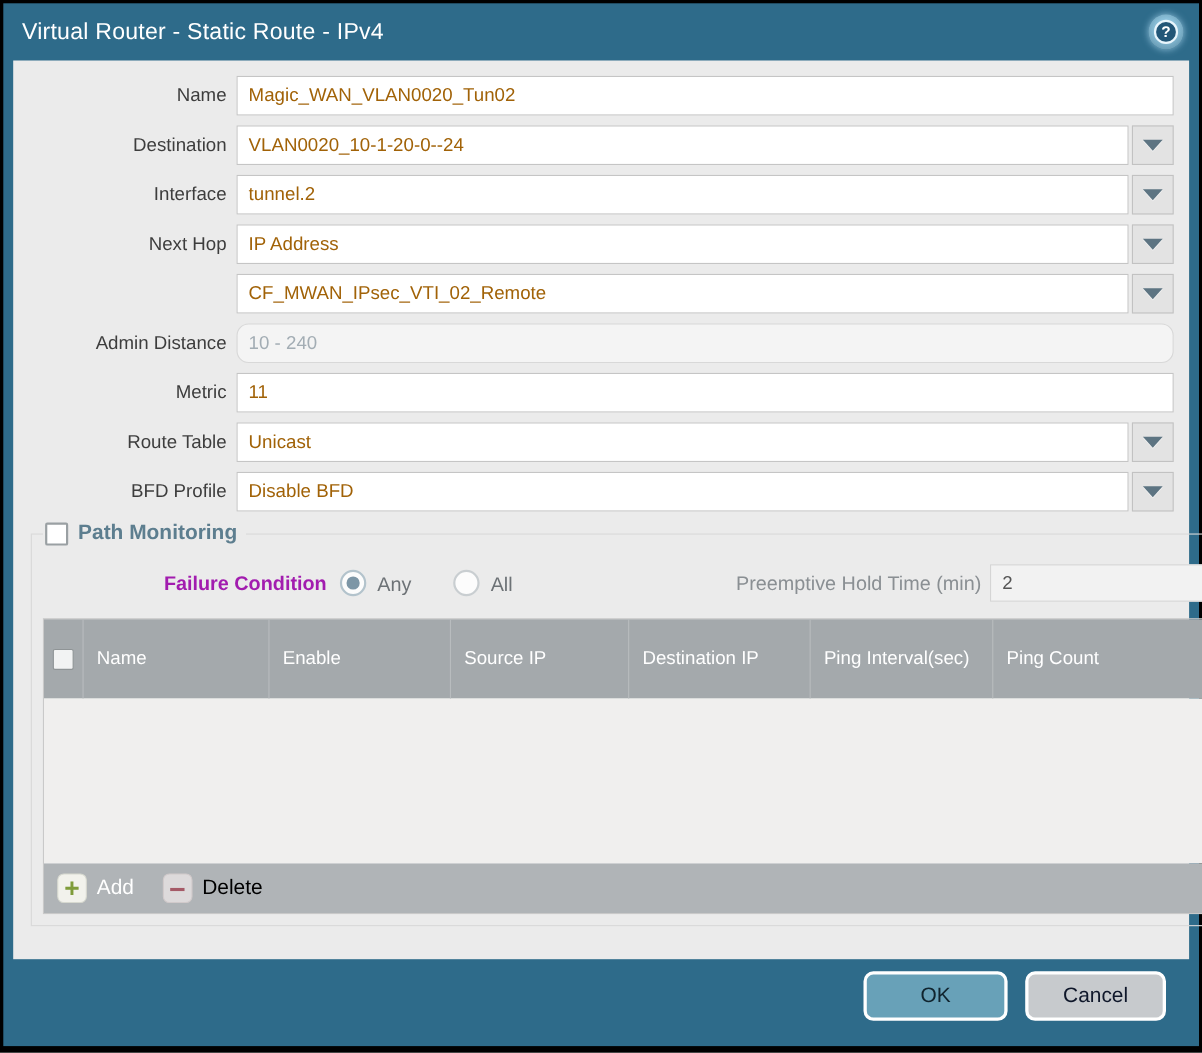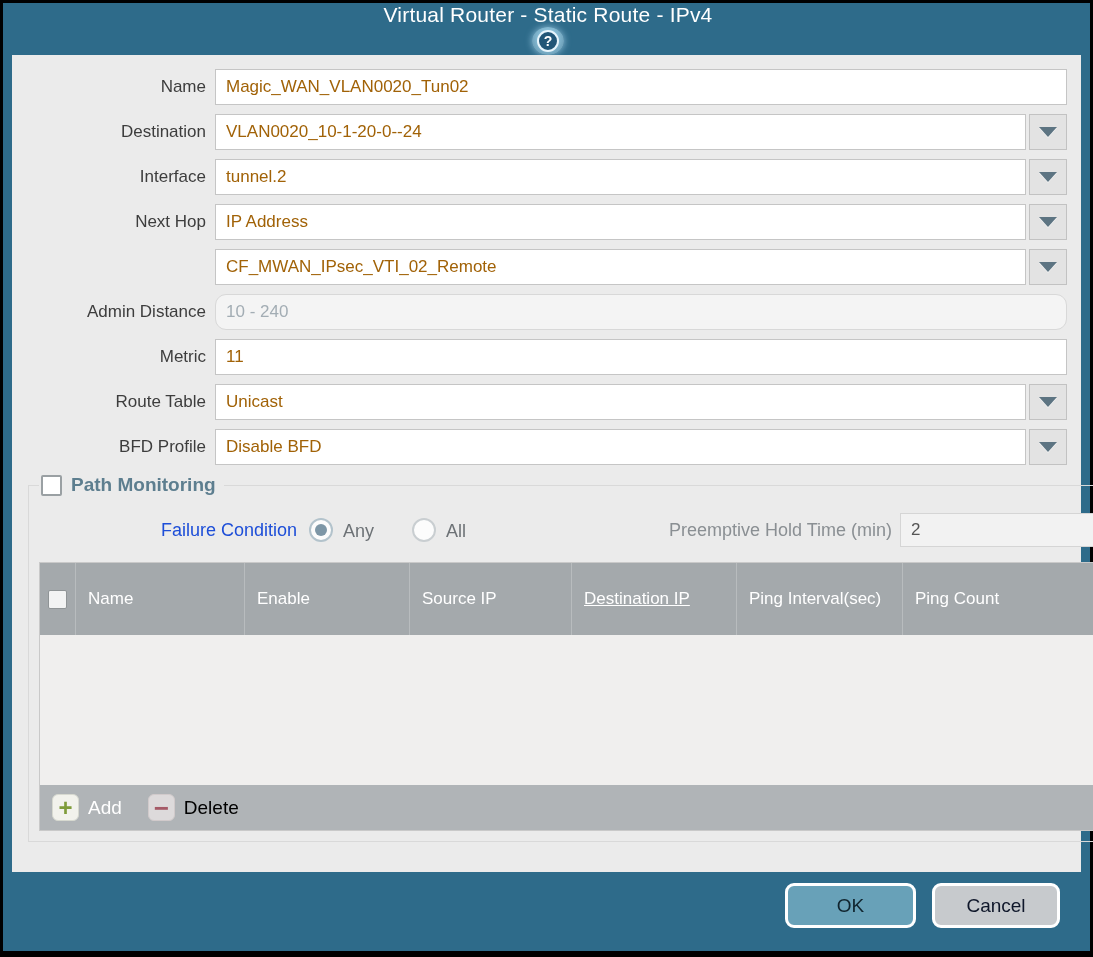--- a/index.html
+++ b/index.html
@@ -15,21 +15,20 @@
     left: 3px; top: 3px; right: 3px; bottom: 6px;
     background: #2e6b8a;
   }
   
   .titlebar {
     height: 52px;
     display: flex;
     align-items: center;
     justify-content: space-between;
     padding: 0 14px 0 17px;
-    flex-direction: column;
   }
   .title {
     color: #ffffff;
     font-size: 21px;
     letter-spacing: .2px;
   }
   .help-icon {
     width: 32px; height: 32px;
     border-radius: 50%;
     background: radial-gradient(circle at 50% 42%, #bfe2f2 0%, #8fc4dd 35%, #54869f 100%);
@@ -130,23 +129,24 @@
   .pm-controls {
     display: flex;
     align-items: center;
     height: 40px;
     margin: 4px 0 12px 0;
   }
   .fc-label {
     width: 270px;
     text-align: right;
     font-size: 18px;
-    color: #1d4ed8;
+    color: #a21caf;
     padding-right: 12px;
     white-space: nowrap;
+    font-weight: bold;
   }
   .radio-group { display: flex; align-items: center; }
   .radio-opt { display: flex; align-items: flex-end; margin-right: 38px; cursor: pointer; }
   .radio-circle {
     width: 24px; height: 24px;
     border-radius: 50%;
     background: #fcfcfc;
     border: 2px solid #c9ced1;
     display: flex; align-items: center; justify-content: center;
   }
@@ -196,21 +196,21 @@
   .th-checkbox {
     width: 19px; height: 19px;
     background: #f2f3f3;
     border: 1px solid #8f9496;
     border-radius: 2px;
     cursor: pointer;
   }
   .c-name { width: 169px; }
   .c-enable { width: 165px; }
   .c-source { width: 162px; }
-  .c-dest { width: 165px; text-decoration: underline; }
+  .c-dest { width: 165px; }
   .c-ping { width: 166px; }
   .c-count { flex: 1; }
   .tbl-body {
     height: 150px;
     background: #f0efee;
   }
   .tbl-footer {
     display: flex;
     align-items: center;
     background: #b0b4b7;

